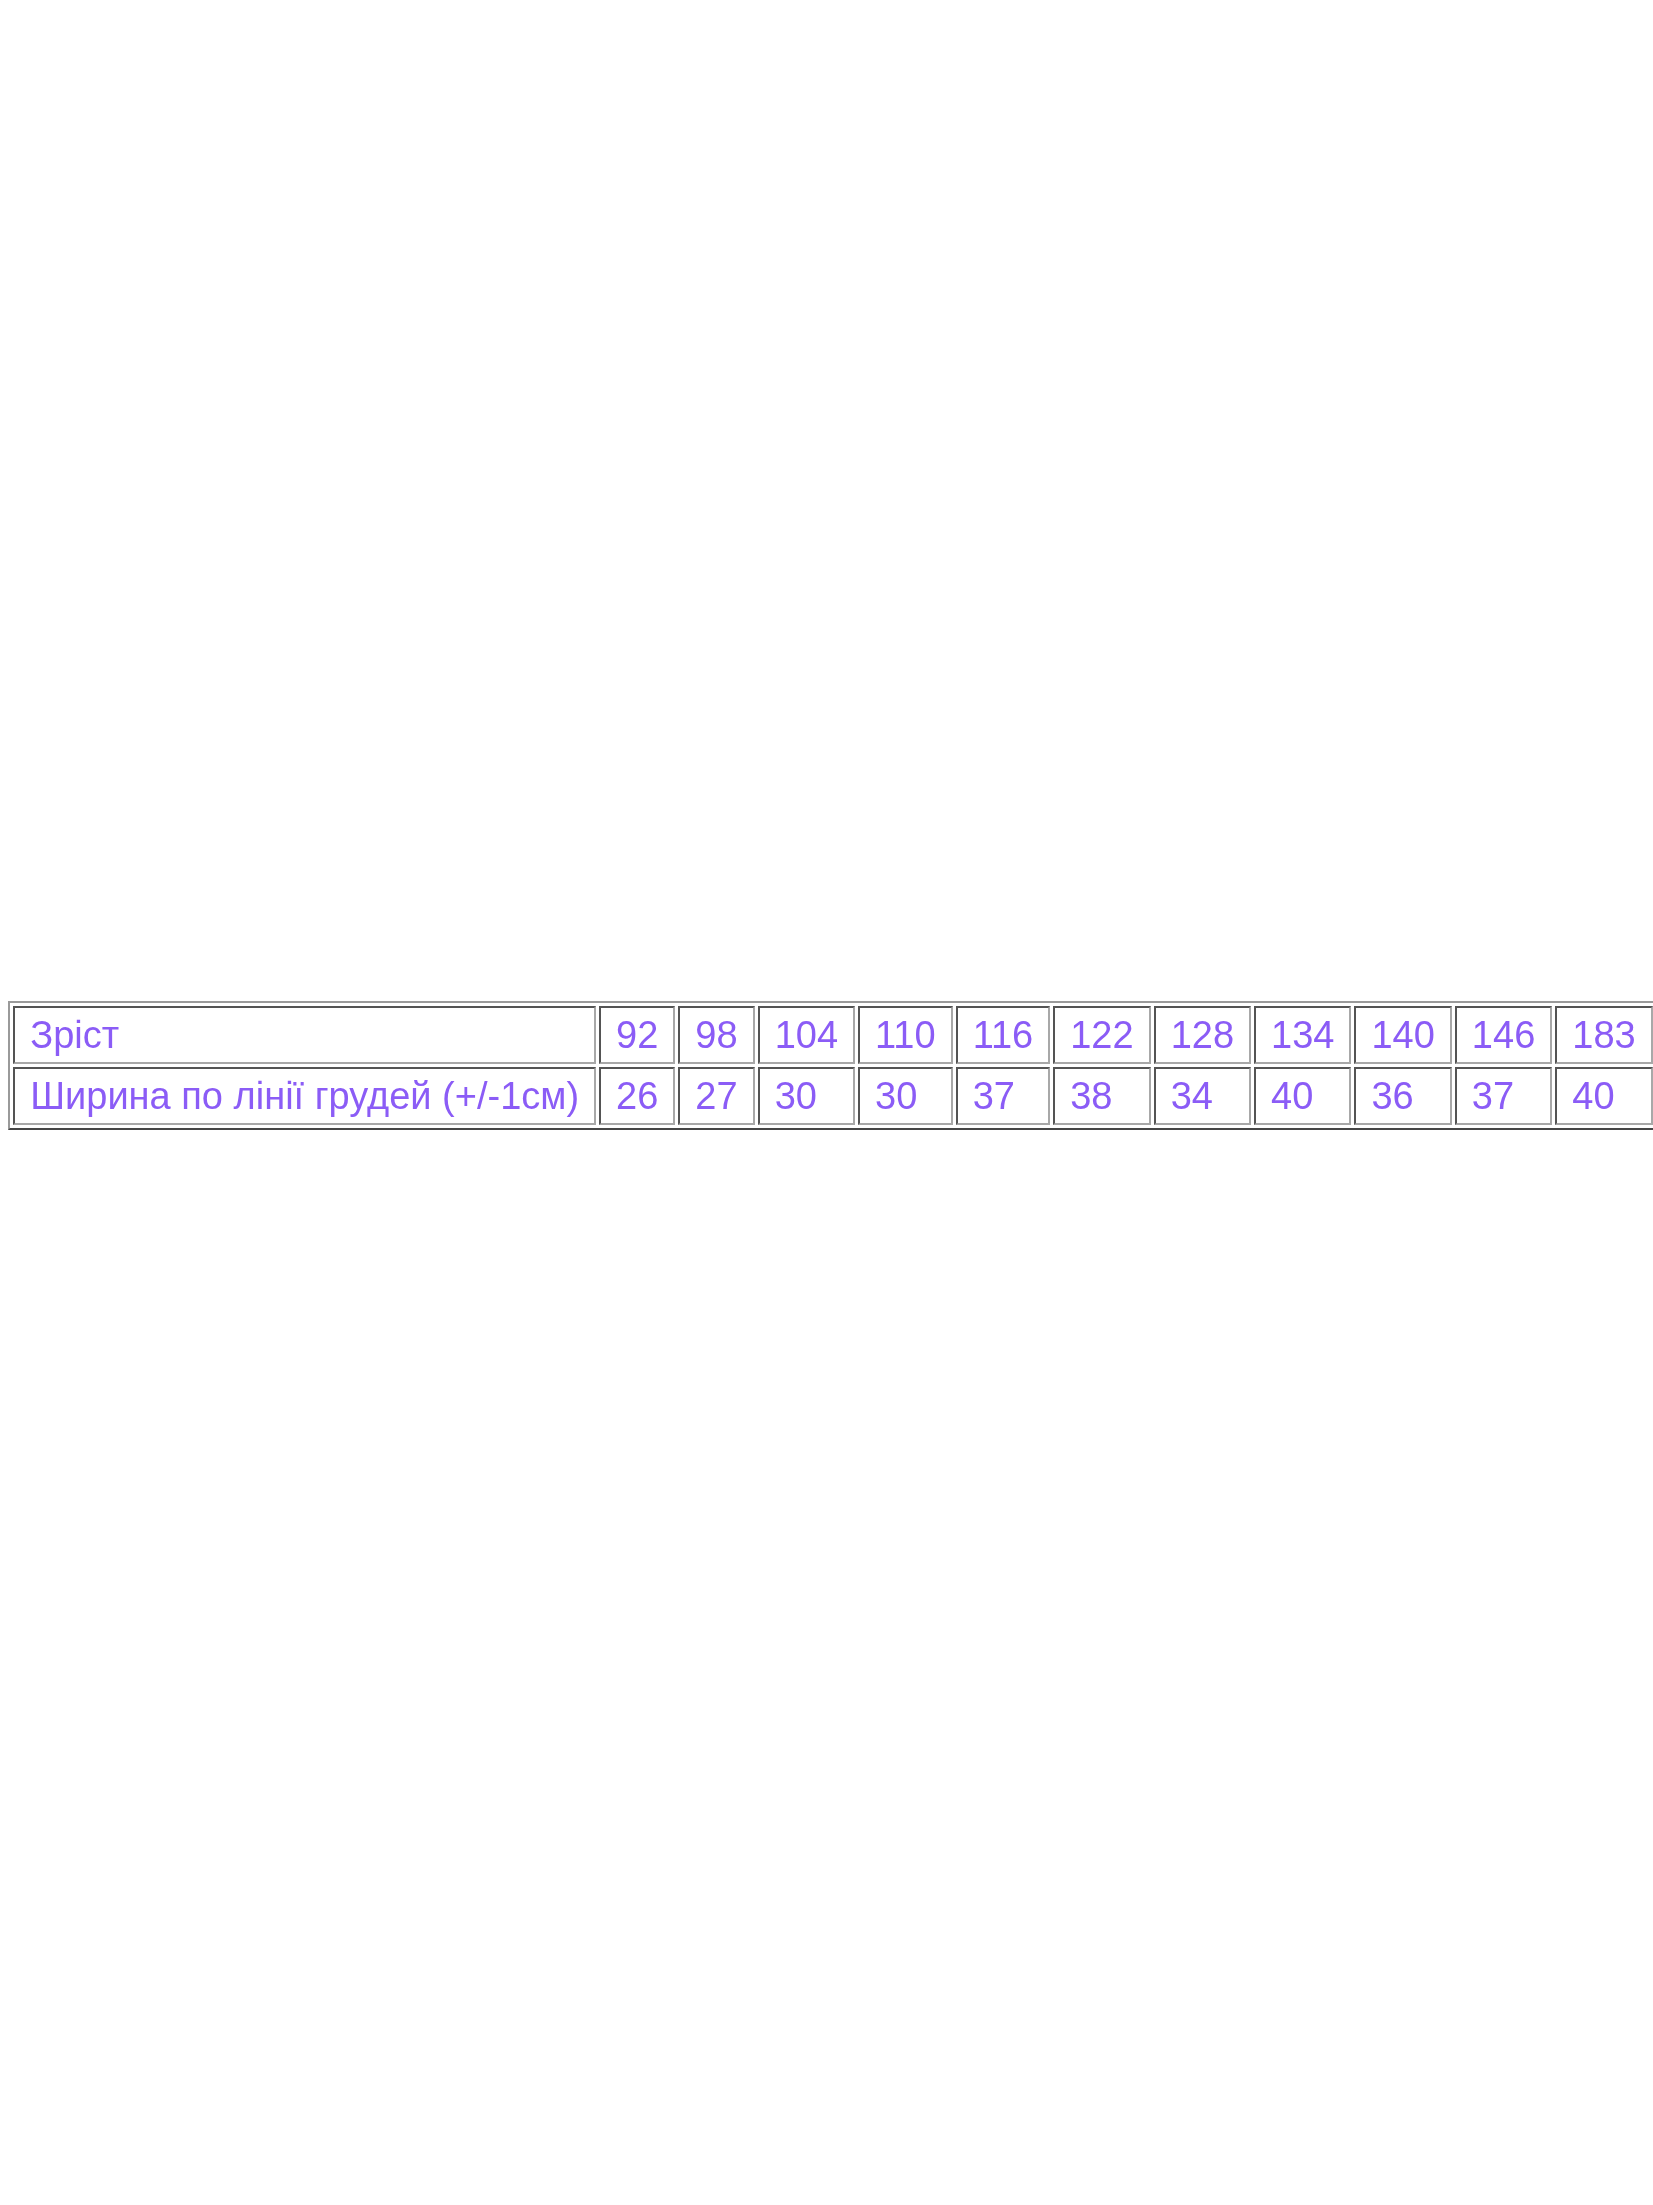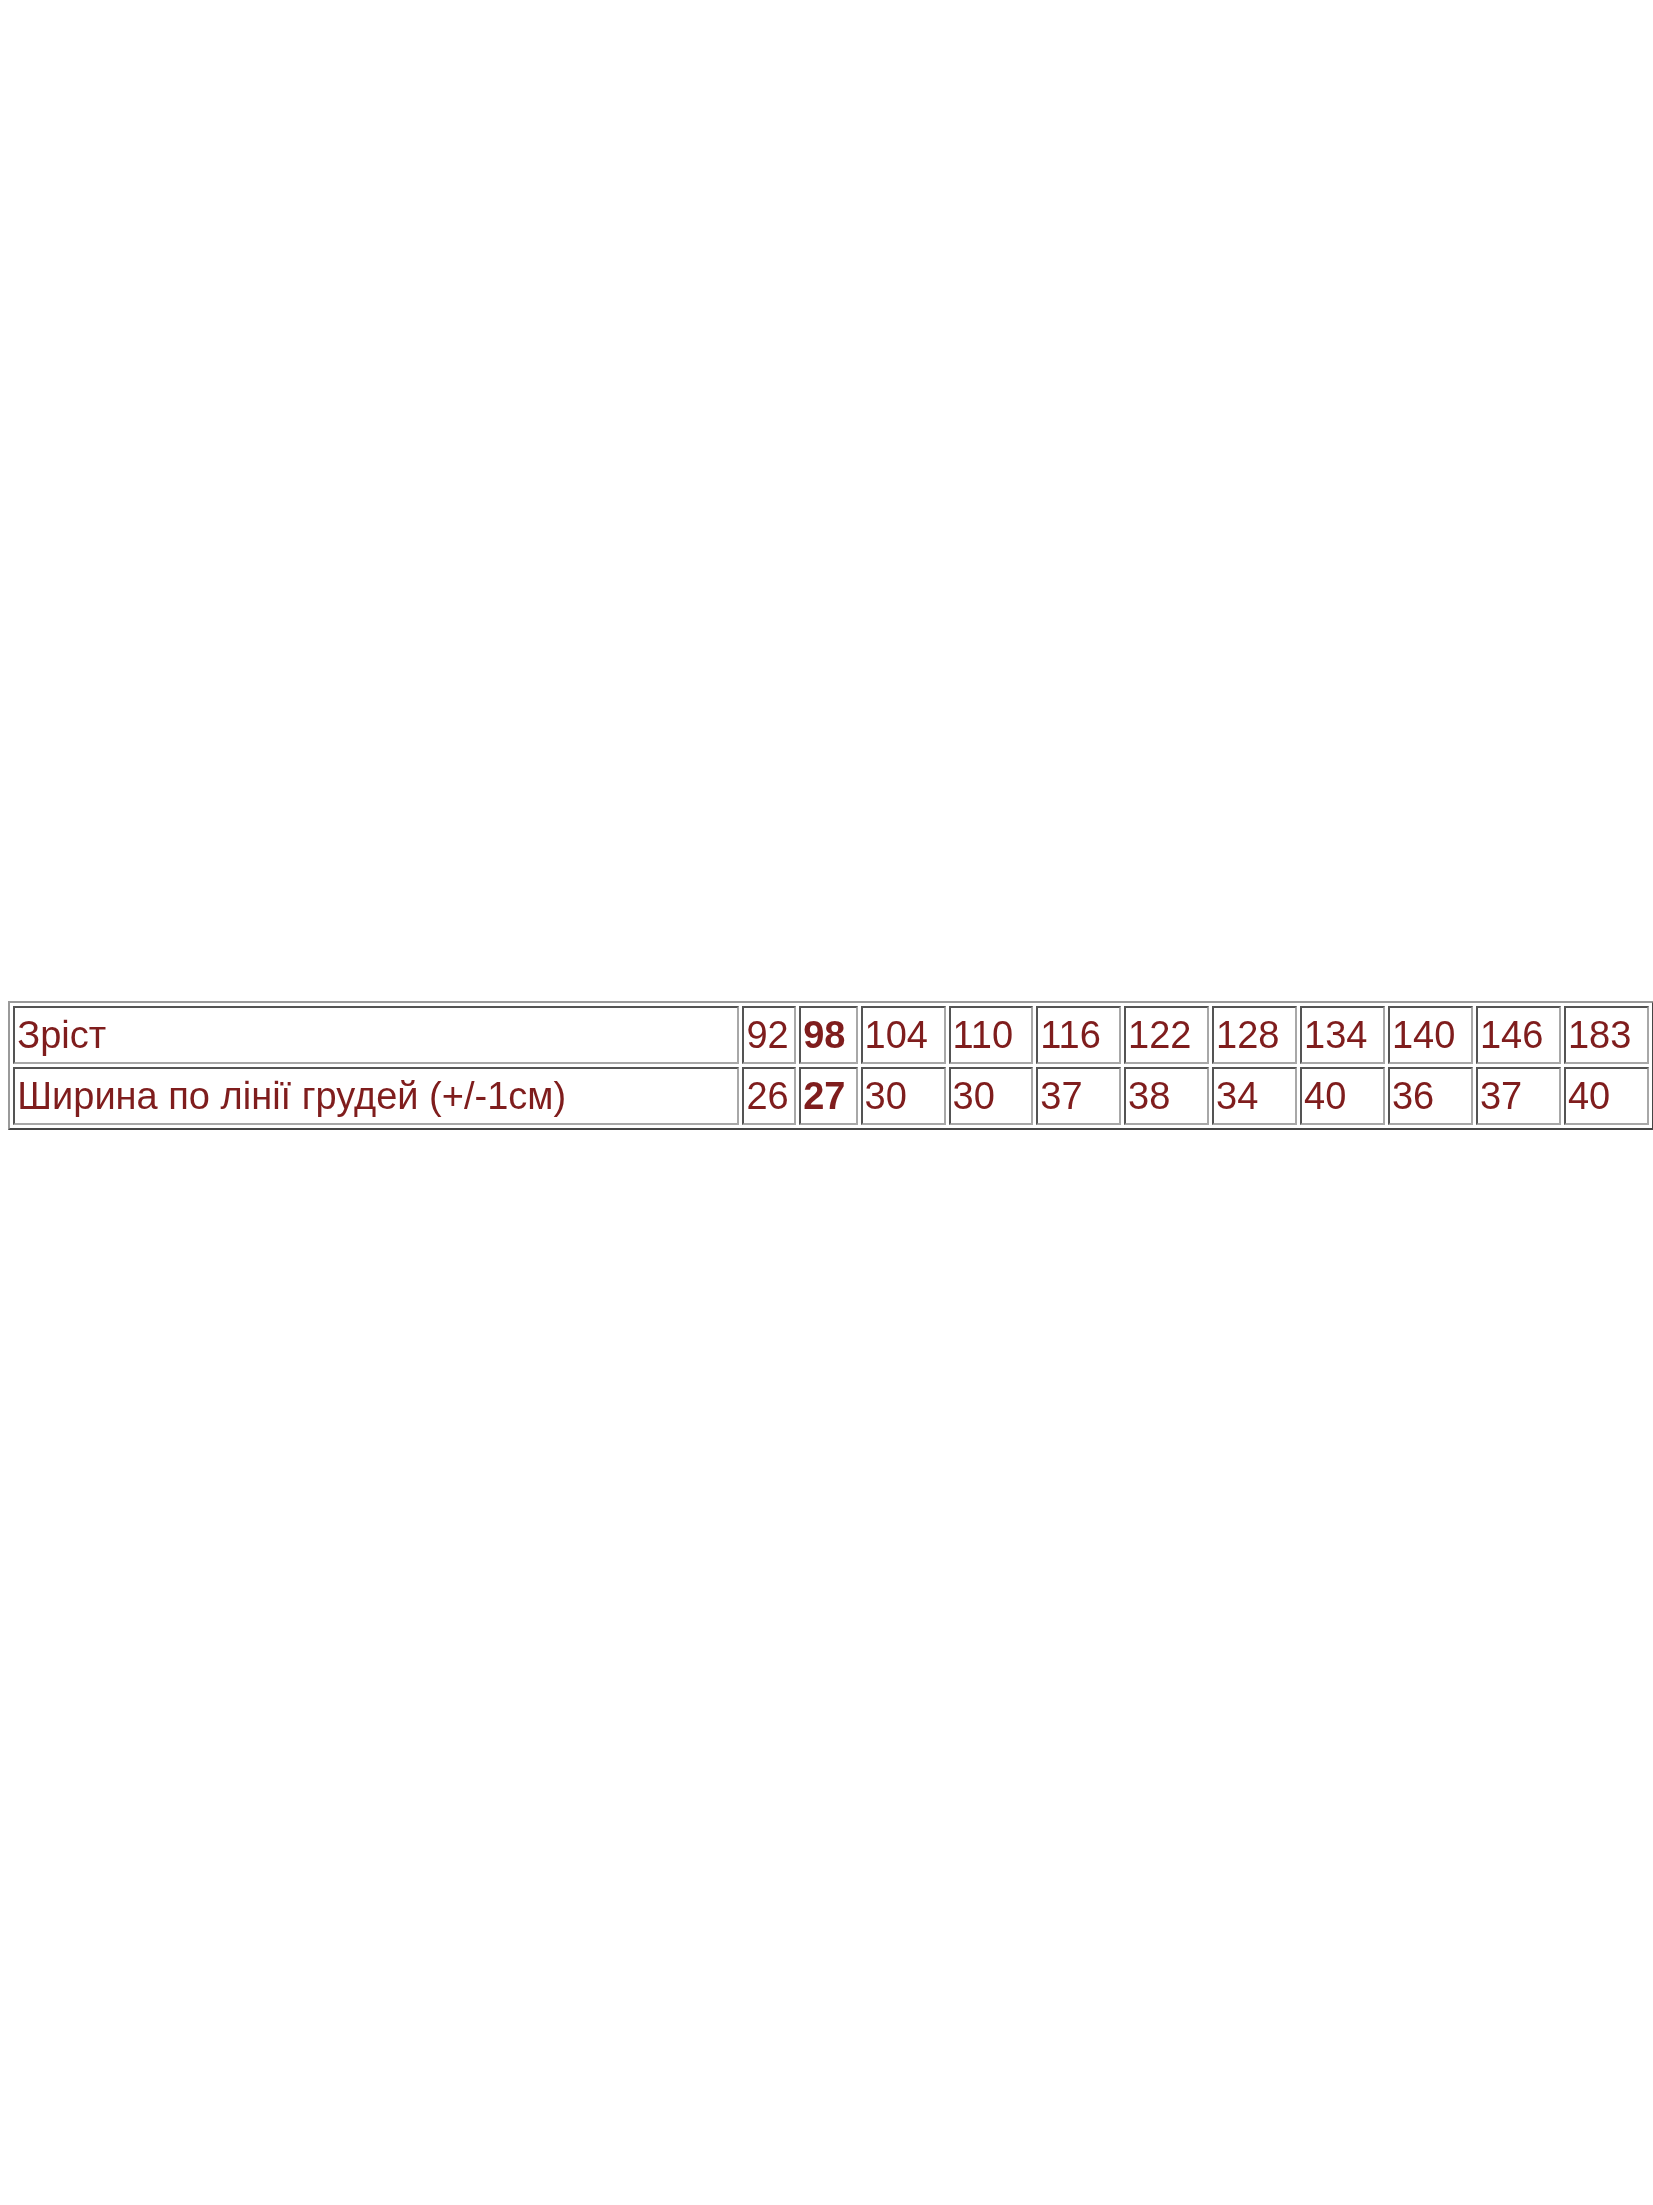--- a/index.html
+++ b/index.html
@@ -20,36 +20,36 @@
     left: 8.2px;
     top: 1001px;
     border-collapse: separate;
     border-spacing: 3.3px;
     border: 2.5px outset #9a9a9a;
     background: #ffffff;
   }
   table.size-table td {
     border: 2.5px inset #a8a8a8;
     background: #ffffff;
-    color: #7f1d1d;
+    color: #8b5cf6;
     font-size: 38px;
     line-height: 51px;
     height: 54px;
-    padding: 0 2px;
+    padding: 0 15px;
     text-align: left;
     vertical-align: middle;
     white-space: nowrap;
     overflow: hidden;
   }
   table.size-table td.label-cell {
     width: 731px;
   }
   table.size-table td.value-cell { width: 78px; }
   table.size-table td.col-0 { width: 46px; }
-  table.size-table td.col-1 { width: 51px; font-weight: bold; }
+  table.size-table td.col-1 { width: 51px; }
 </style>
 </head>
 <body>
 
 <div class="page">
   <table class="size-table">
     <tbody>
         <tr>
           <td class="label-cell">Зріст</td>
           <td class="value-cell col-0">92</td>

